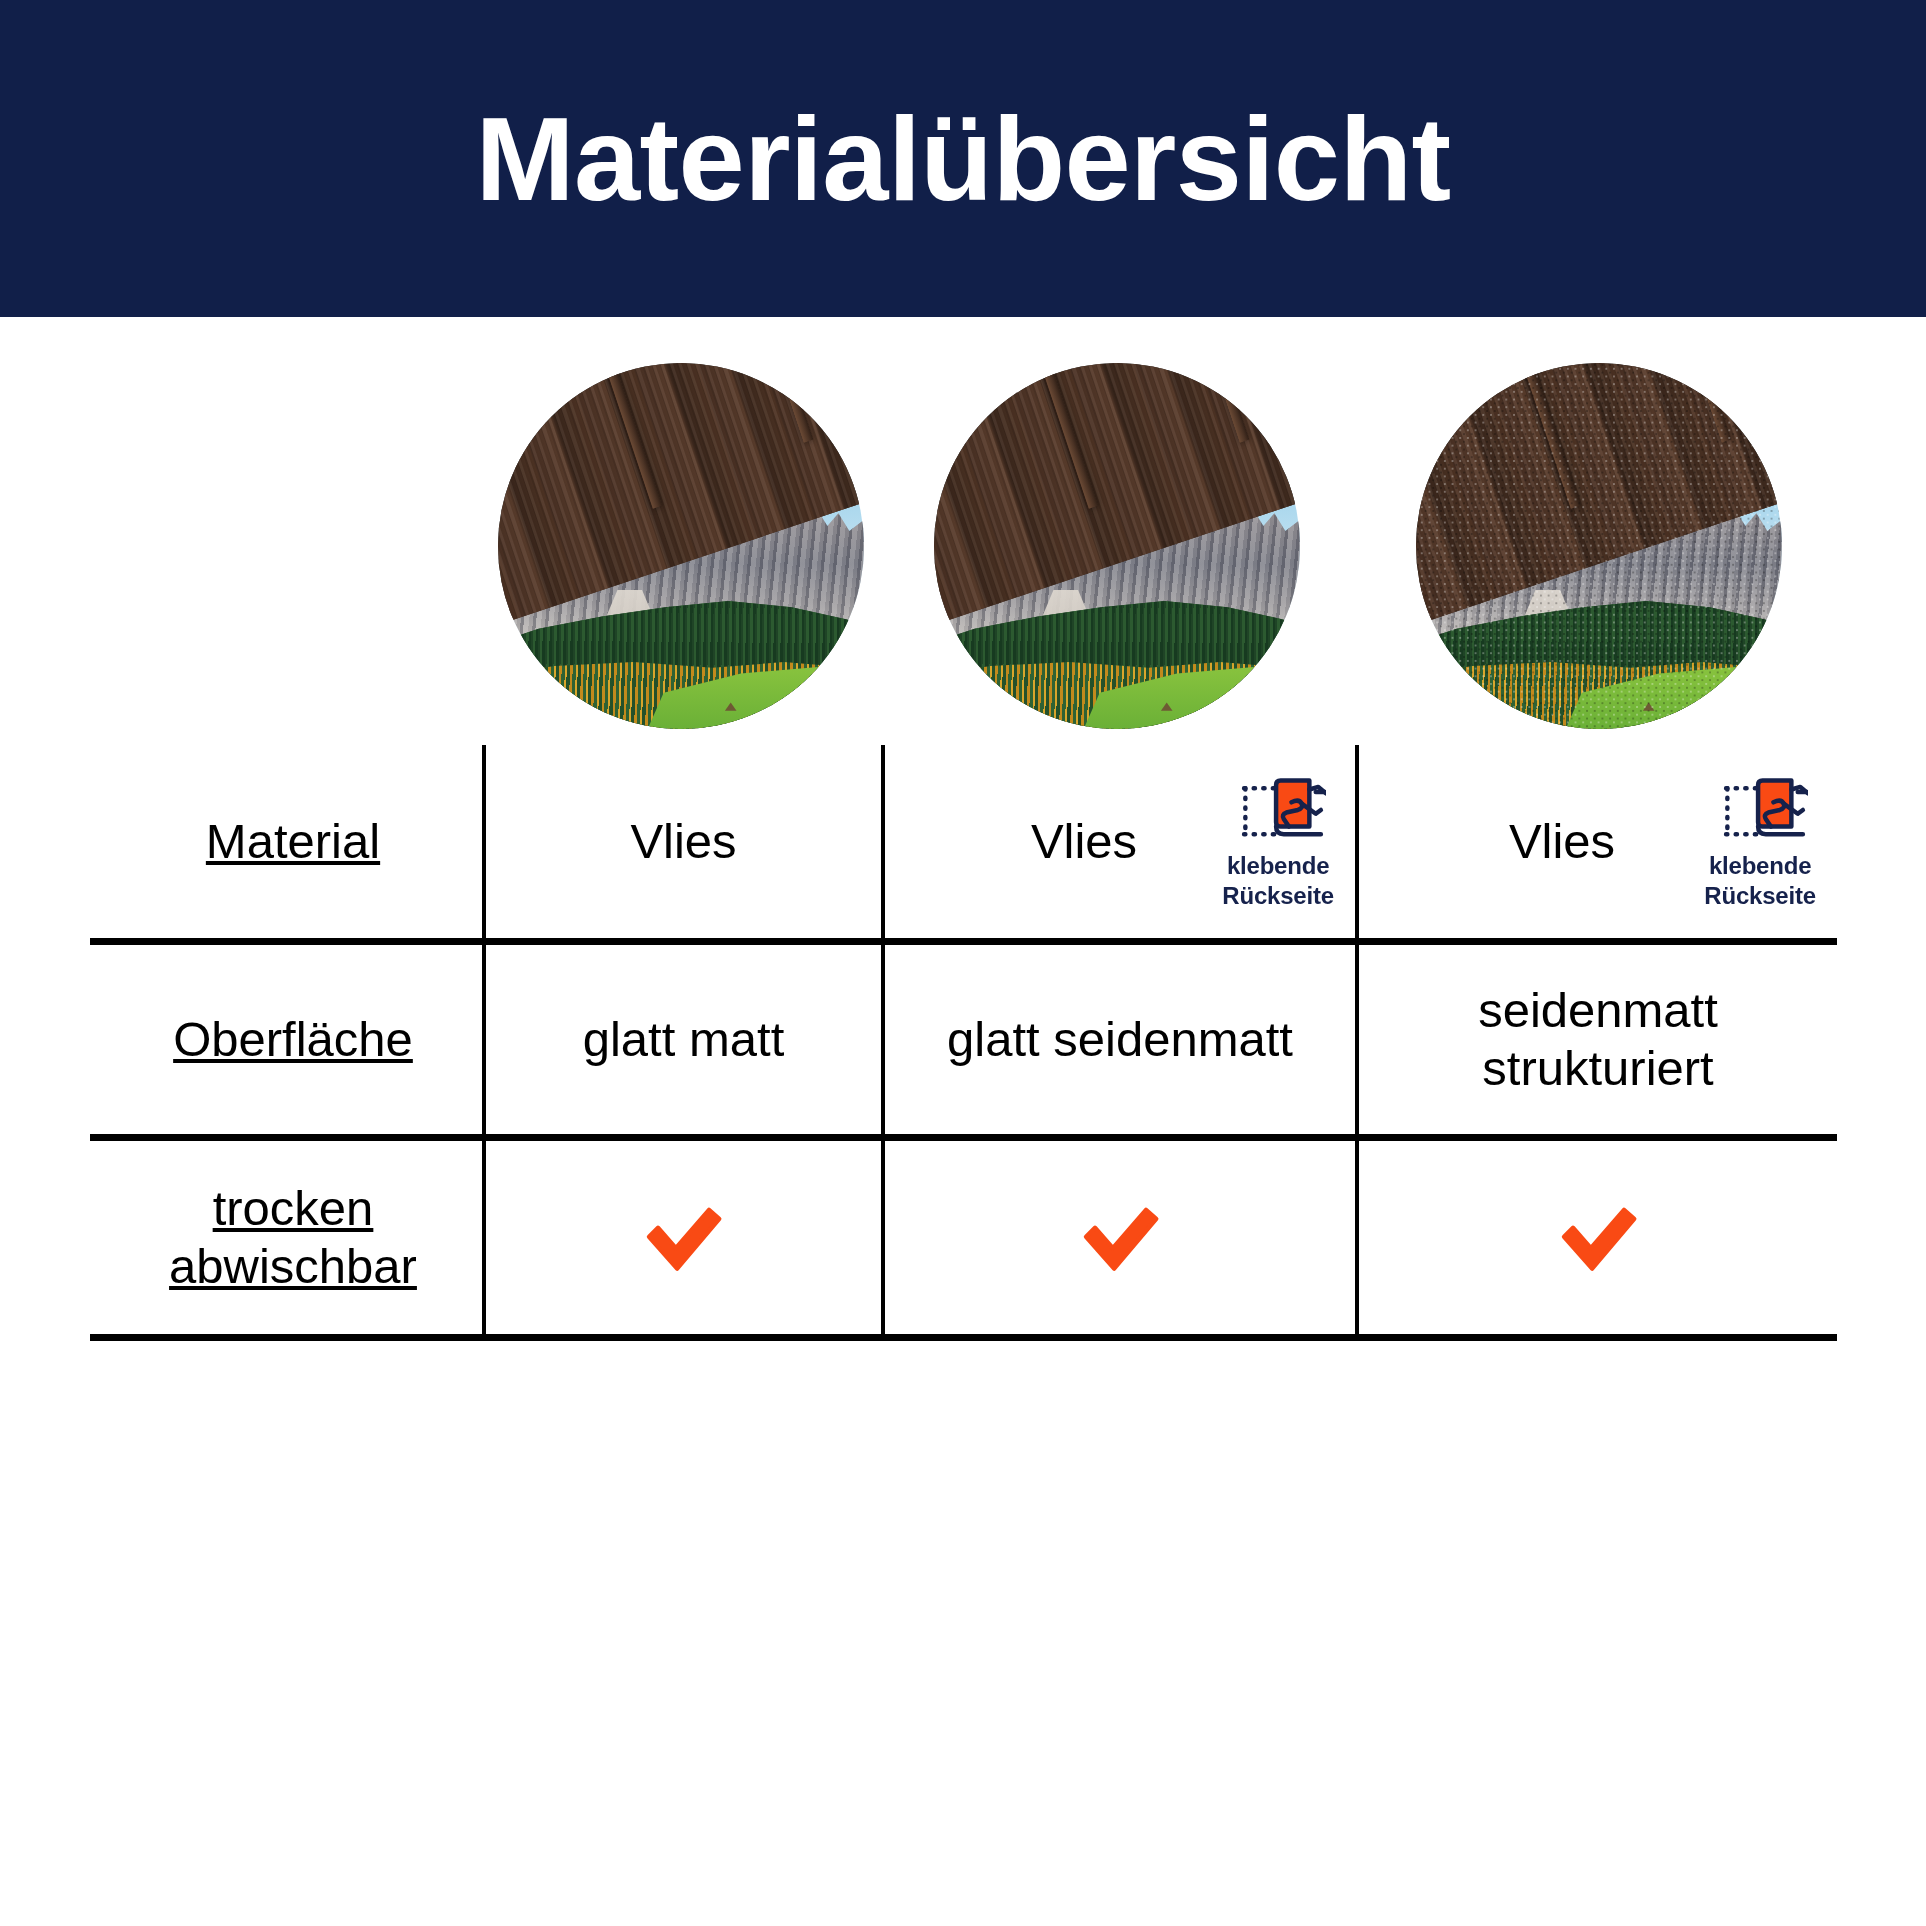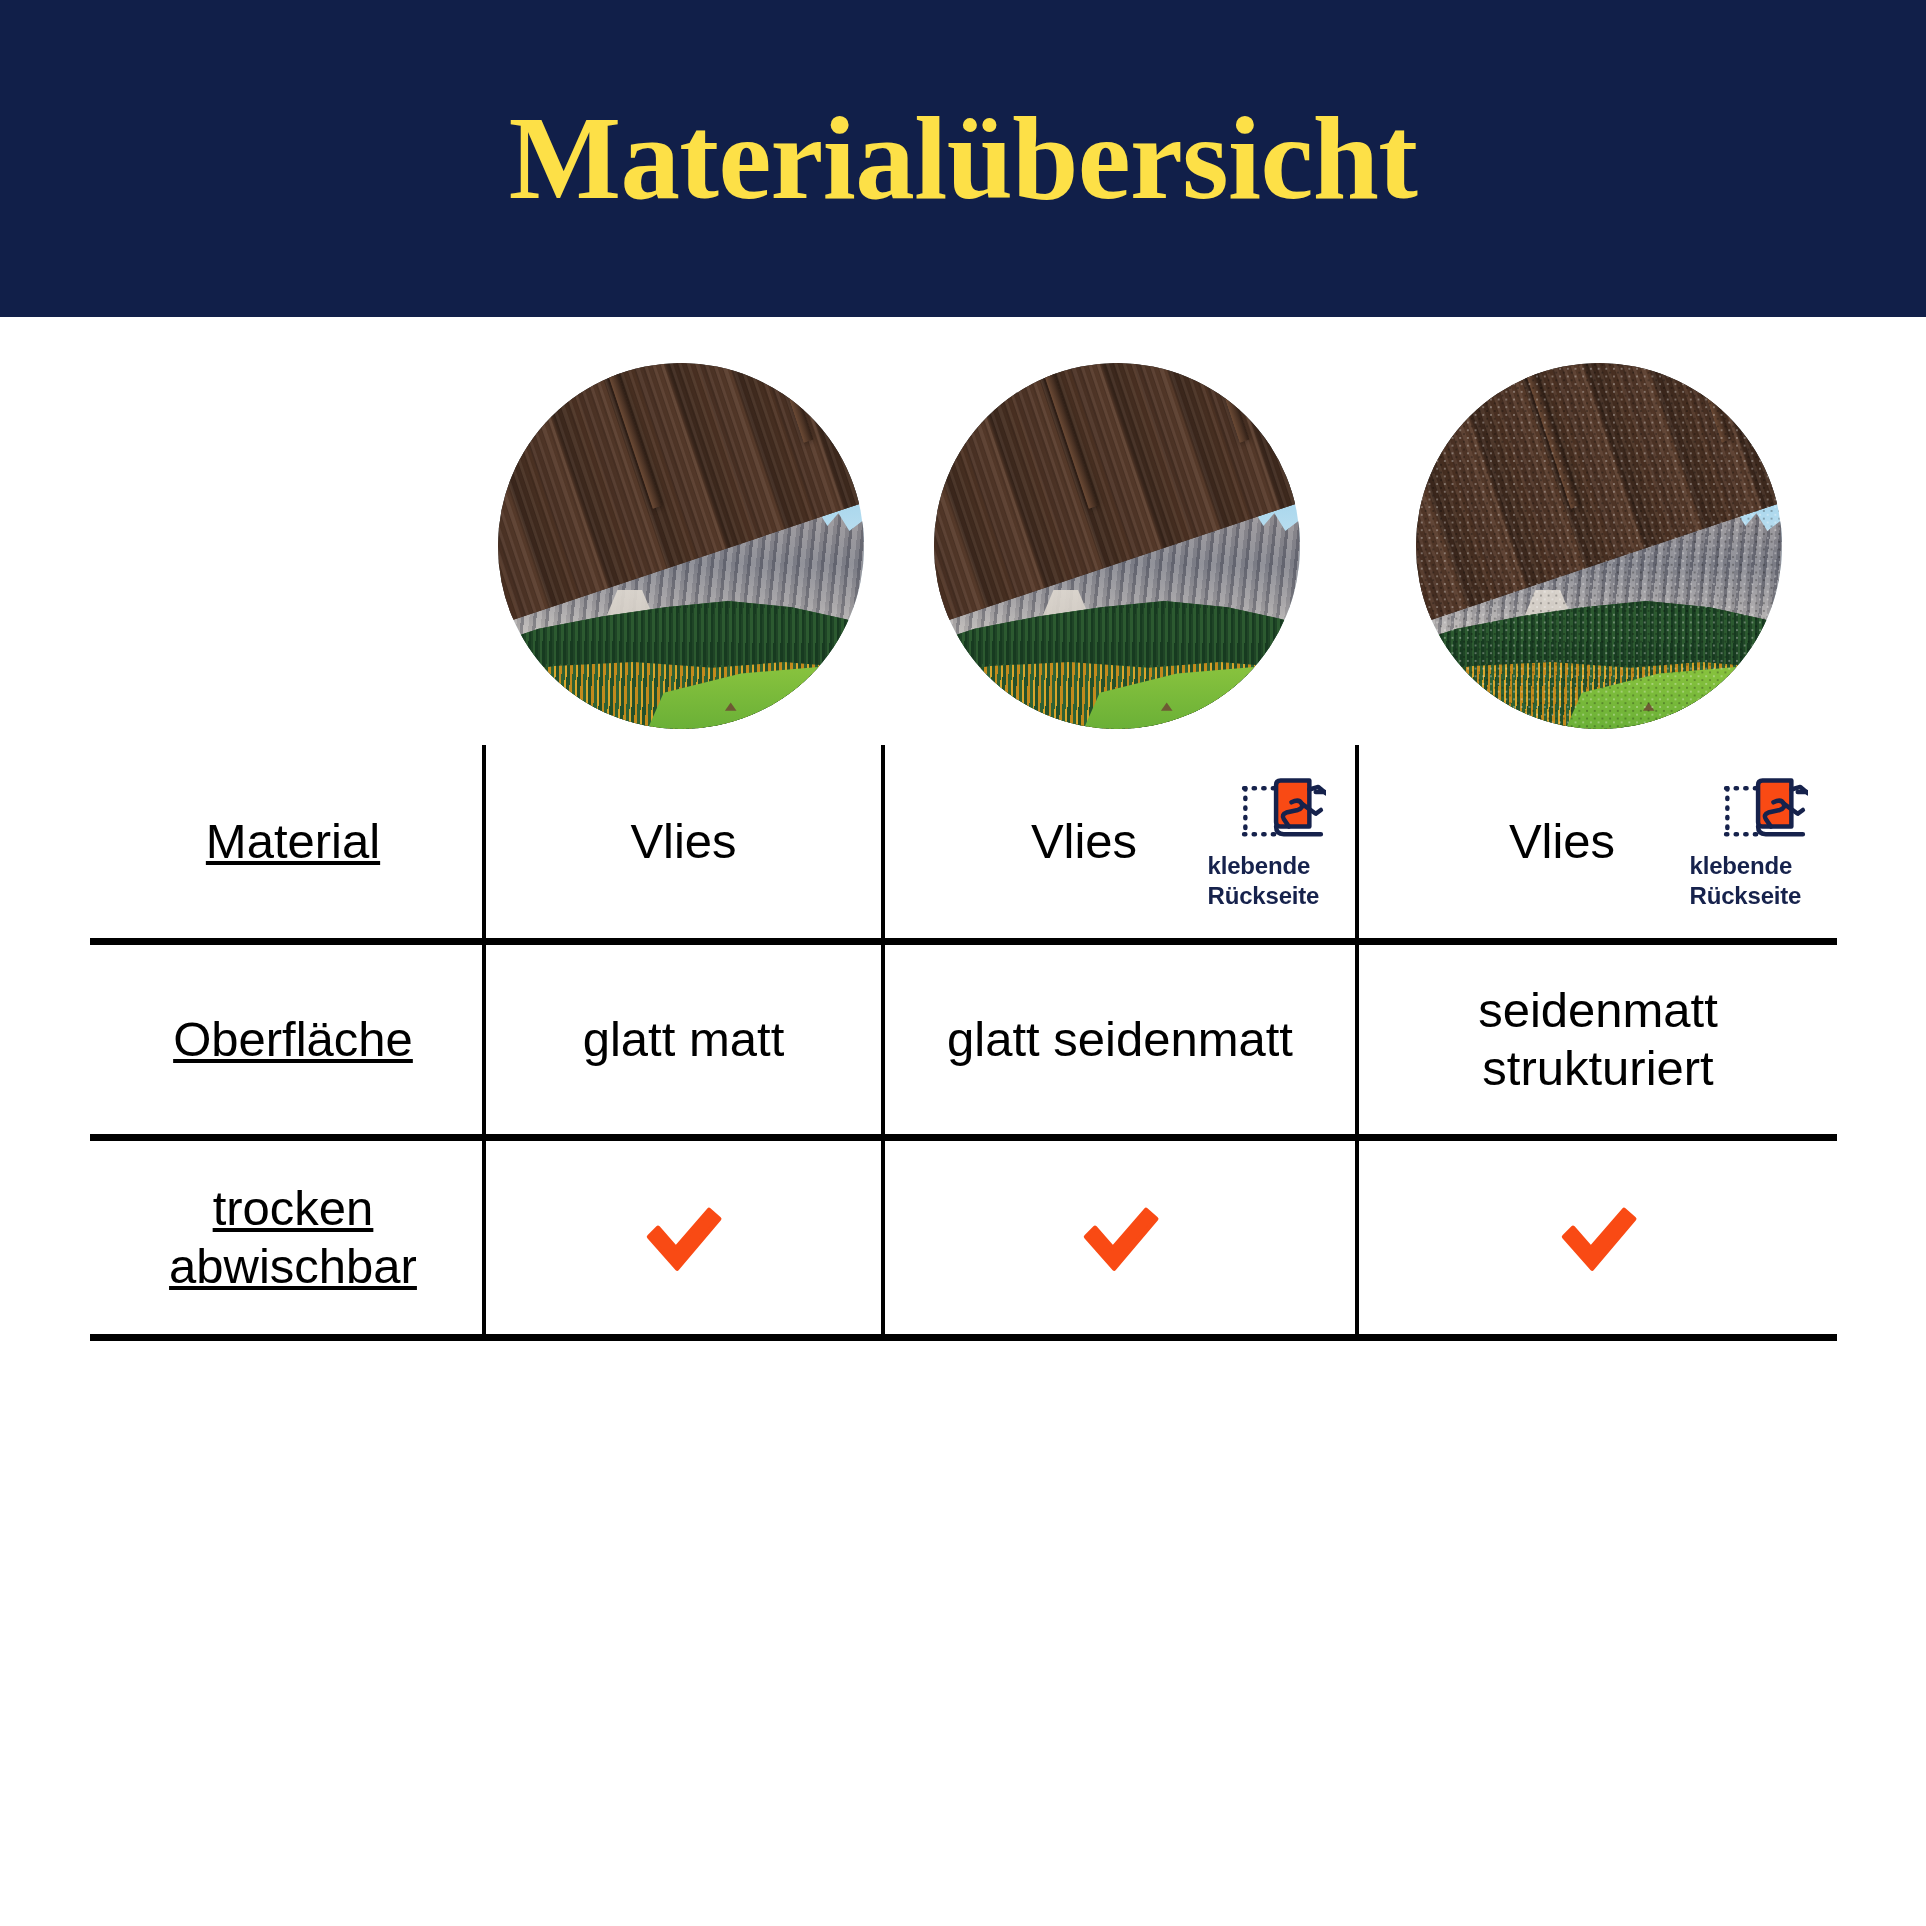--- a/index.html
+++ b/index.html
@@ -21,27 +21,26 @@
     left: 0;
     top: 0;
     width: 1926px;
     height: 317px;
     background: #111f49;
     display: flex;
     align-items: center;
     justify-content: center;
   }
   .header-title {
-    color: #fde047;
+    color: #ffffff;
     font-size: 119px;
     font-weight: bold;
     letter-spacing: -0.6px;
     line-height: 1;
     white-space: nowrap;
-    font-family: Liberation Serif, serif;
   }
   .sample {
     position: absolute;
     width: 366px;
     height: 366px;
     border-radius: 50%;
     overflow: hidden;
     top: 363px;
   }
   .sample-1 { left: 498px; }
@@ -247,21 +246,21 @@
     transform: translateX(-36px);
   }
 
   
   .sticky-badge {
     position: absolute;
     right: 6.4px;
     top: 50%;
     transform: translateY(-50%);
     width: 141px;
-    text-align: left;
+    text-align: center;
   }
   .sticky-badge .badge-label {
     font-size: 24px;
     font-weight: bold;
     color: #16224c;
     line-height: 1.12;
     margin-top: 2.6px;
     letter-spacing: -0.2px;
   }
   .sticky-badge svg { display: block; margin: 0 auto; }

